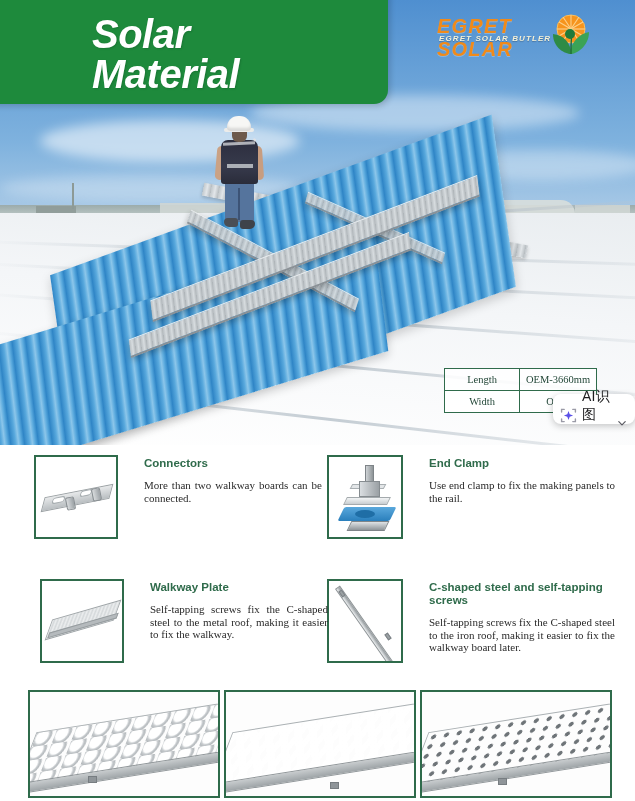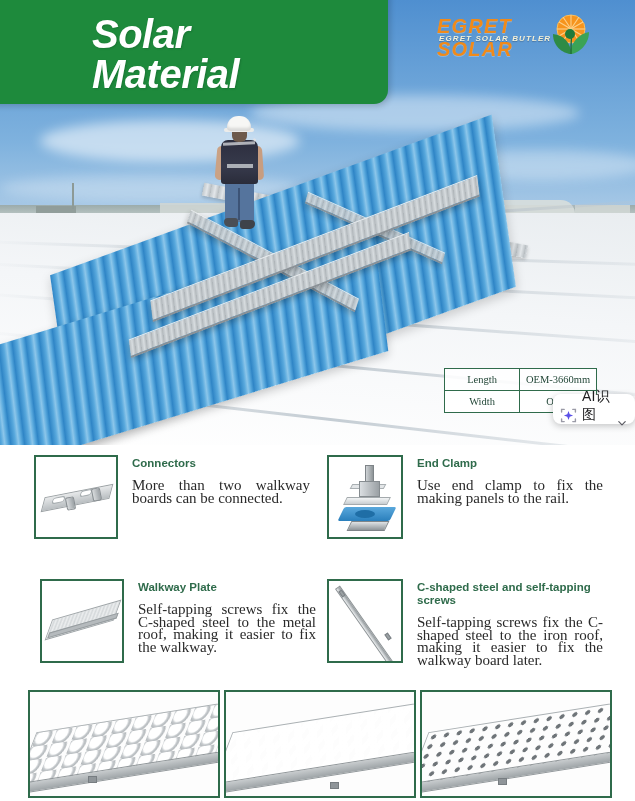--- a/index.html
+++ b/index.html
@@ -234,38 +234,38 @@
     font-size: 14px; color: #1d1d1f; letter-spacing: .2px;
     font-family: "Liberation Sans", sans-serif;
   }
   .ai-caret { width: 10px; height: 10px; flex:0 0 10px; }
 
   
   .features {
     position: absolute; left: 0; top: 450px; width: 635px; height: 235px;
   }
   .feat {
-    position: absolute; display: flex; gap: 14px;
+    position: absolute; display: flex; gap: 26px;
   }
   .feat-box {
     width: 84px; height: 84px; flex: 0 0 84px;
     border: 2px solid #2f6b4b;
     background: #ffffff;
     position: relative;
     overflow: hidden;
   }
   .feat-text { width: 178px; padding-top: 2px; }
   .feat-title {
     font-size: 11.5px; font-weight: bold;
     color: #2f6b4b; line-height: 13px;
     margin-bottom: 9px;
     font-family: "Liberation Sans", sans-serif;
   }
   .feat-desc {
-    font-size: 15px; line-height: 12.5px;
+    font-size: 11px; line-height: 12.5px;
     color: #2a2a2a; text-align: justify;
     font-family: "Liberation Serif", serif;
   }
   .f1 { left: 34px; top: 5px; }
   .f2 { left: 327px; top: 5px; }
   .f3 { left: 40px; top: 129px; }
   .f4 { left: 327px; top: 129px; }
   .f2 .feat-box, .f4 .feat-box { width: 76px; flex:0 0 76px; height: 84px; }
   .f2 .feat-text, .f4 .feat-text { width: 186px; }
 

